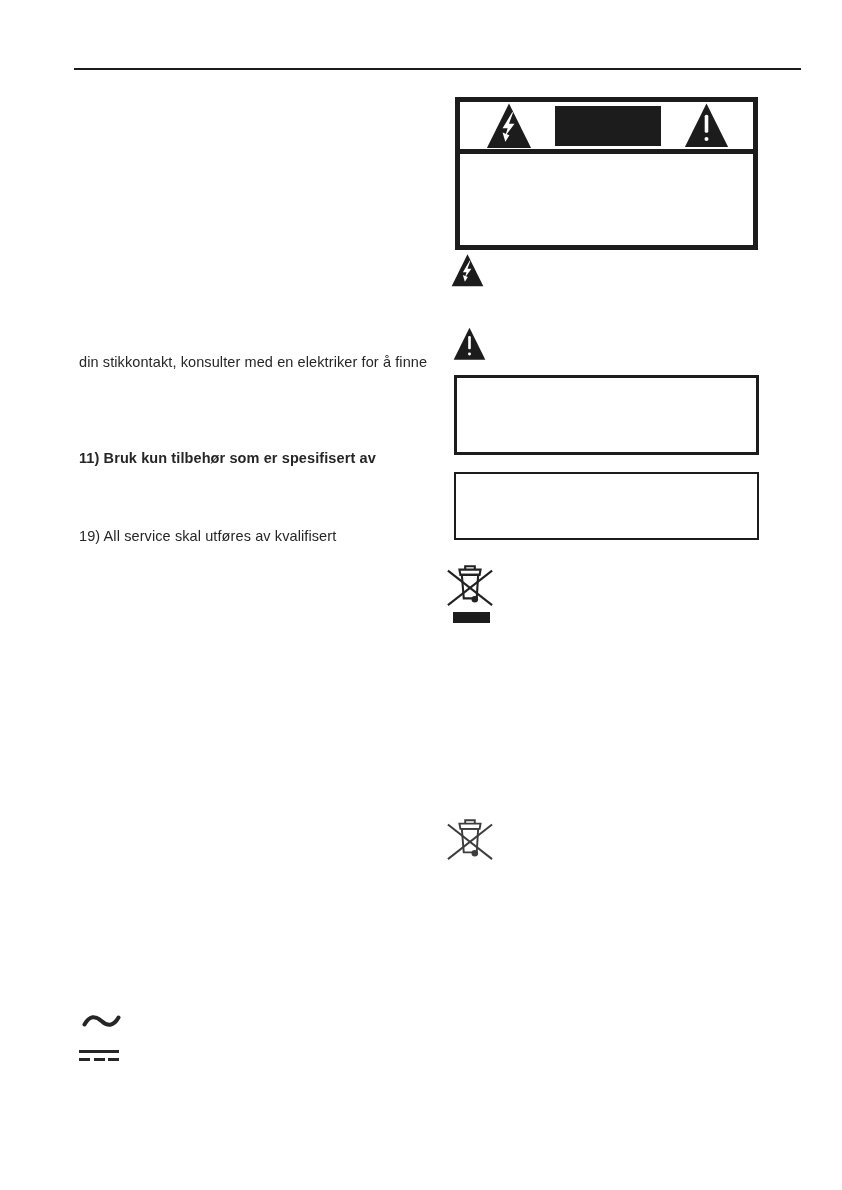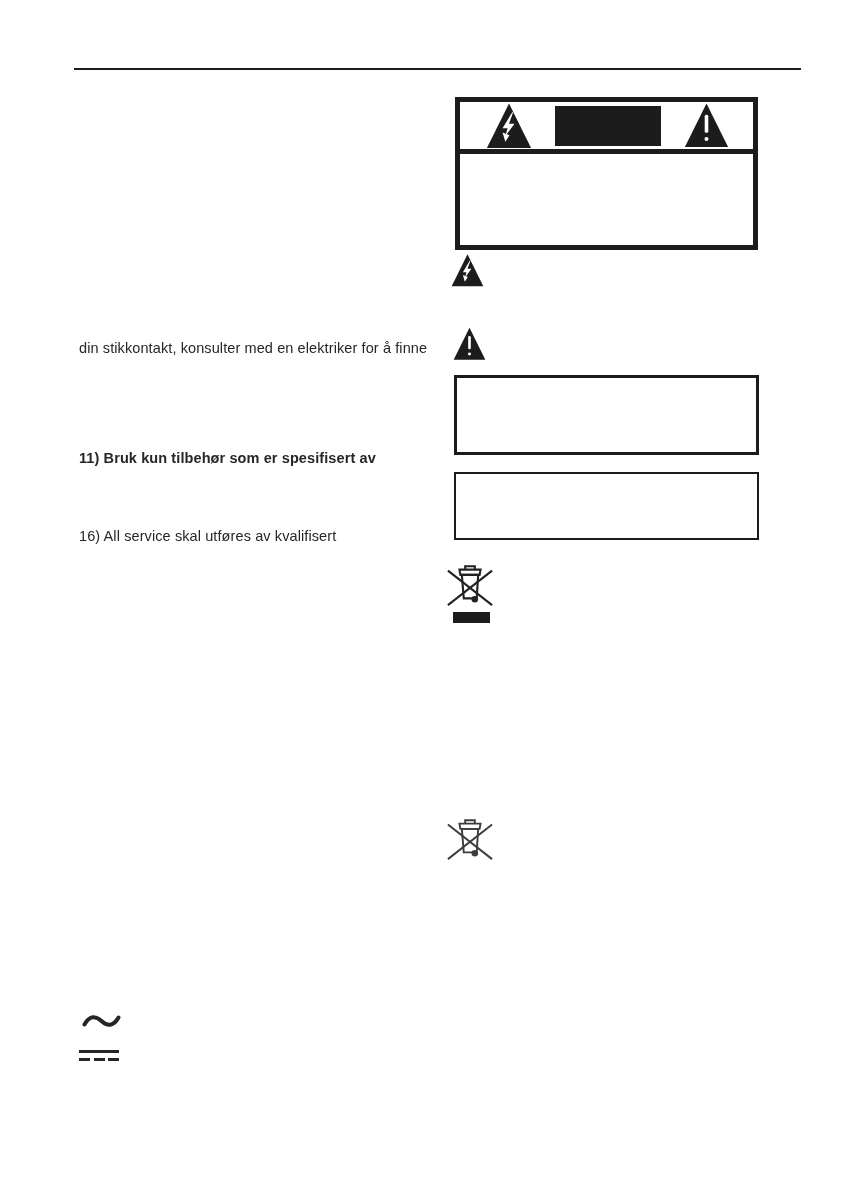--- a/index.html
+++ b/index.html
@@ -22,21 +22,21 @@
   }
 
   
   .text-fragment {
     color: #262626;
     font-size: 14.5px;
     line-height: 17px;
     white-space: nowrap;
     letter-spacing: 0.1px;
   }
-  .frag-1 { left: 79px; top: 340px; text-align: center; }
+  .frag-1 { left: 79px; top: 354px; text-align: center; }
   .frag-2 { left: 79px; top: 450px; font-weight: bold; }
   .frag-3 { left: 79px; top: 528px; }
 
   
   .warning-panel {
     left: 455px; top: 97px;
     width: 303px; height: 153px;
     border: 5px solid #1c1c1c;
     background: #ffffff;
   }
@@ -117,21 +117,21 @@
 </style>
 </head>
 <body>
 
 <div class="page">
 
   <div class="abs top-rule"></div>
 
   <div class="abs text-fragment frag-1">din stikkontakt, konsulter med en elektriker for å finne</div>
   <div class="abs text-fragment frag-2">11) Bruk kun tilbehør som er spesifisert av</div>
-  <div class="abs text-fragment frag-3">16) All service skal utføres av kvalifisert</div>
+  <div class="abs text-fragment frag-3">19) All service skal utføres av kvalifisert</div>
 
   <div class="abs warning-panel">
     <div class="warning-panel-header">
 
       <span>
         <svg width="46" height="48" viewBox="0 0 100 104">
           <path d="M50 3 L98 100 L2 100 Z" fill="#1c1c1c"></path>
           <polygon points="57,22 36,57 47,57 42,74 62,47 50,47 59,22" fill="#ffffff"></polygon>
           <polygon points="42,86 36,66 51,72" fill="#ffffff"></polygon>
         </svg>

